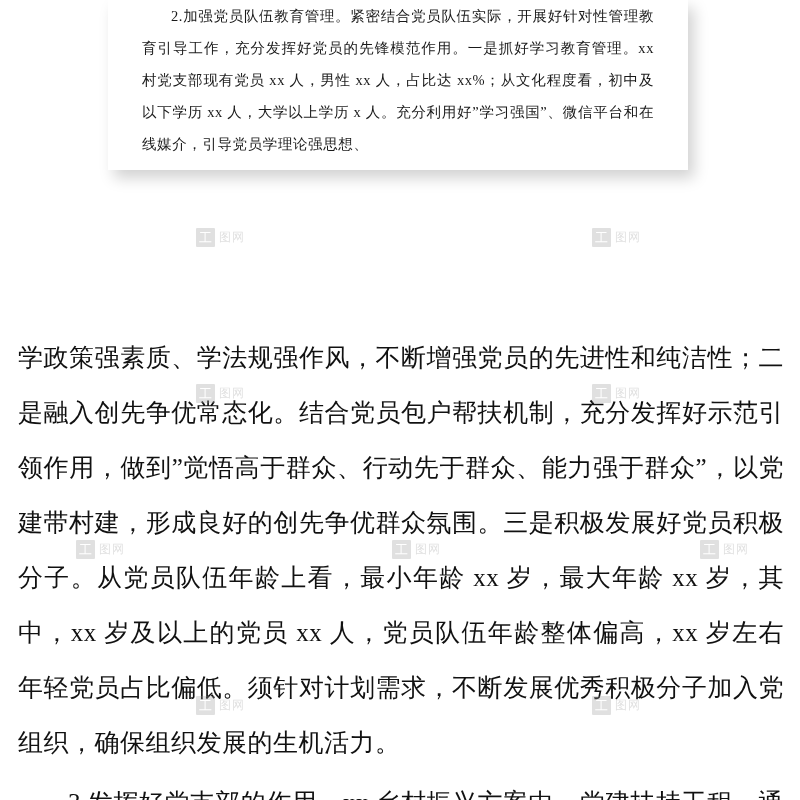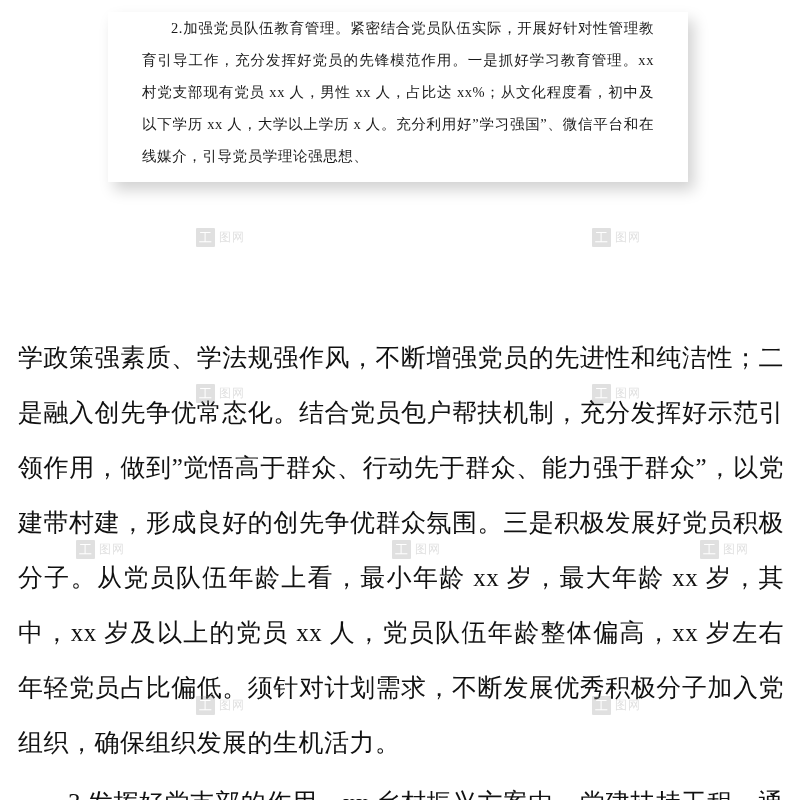--- a/index.html
+++ b/index.html
@@ -12,21 +12,21 @@
     background: #ffffff;
     font-family: "Liberation Serif", "DejaVu Serif", serif;
     overflow: hidden;
     position: relative;
   }
 
   
   .preview-card {
     position: absolute;
     left: 108px;
-    top: 12px;
+    top: 0px;
     width: 580px;
     height: 170px;
     background: #ffffff;
     box-shadow: 6px 8px 14px rgba(0,0,0,0.18);
     box-sizing: border-box;
     padding: 0 34px;
     overflow: hidden;
   }
   .preview-card p {
     margin: 0;

